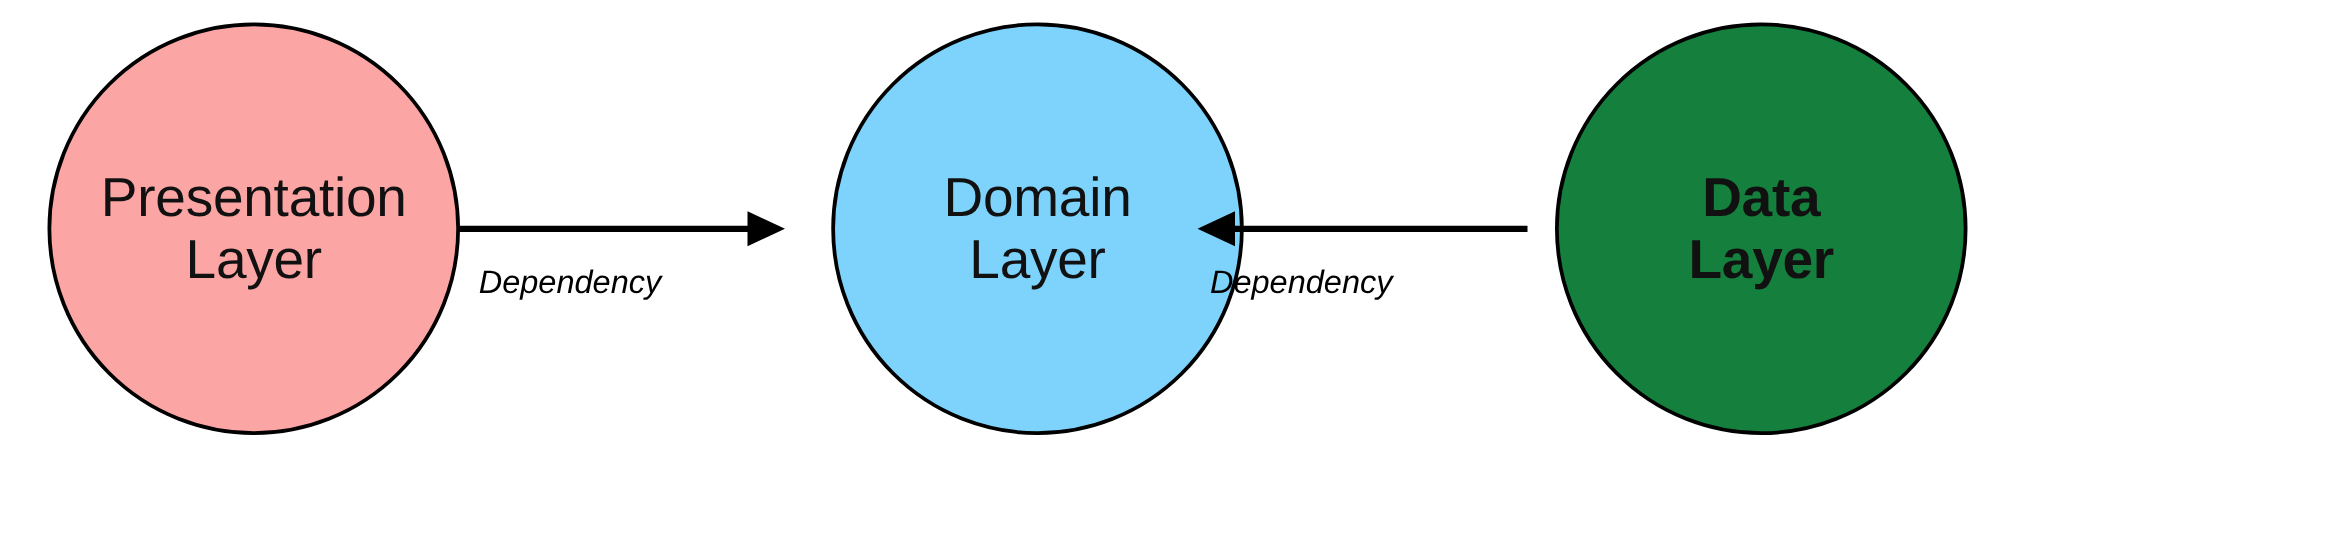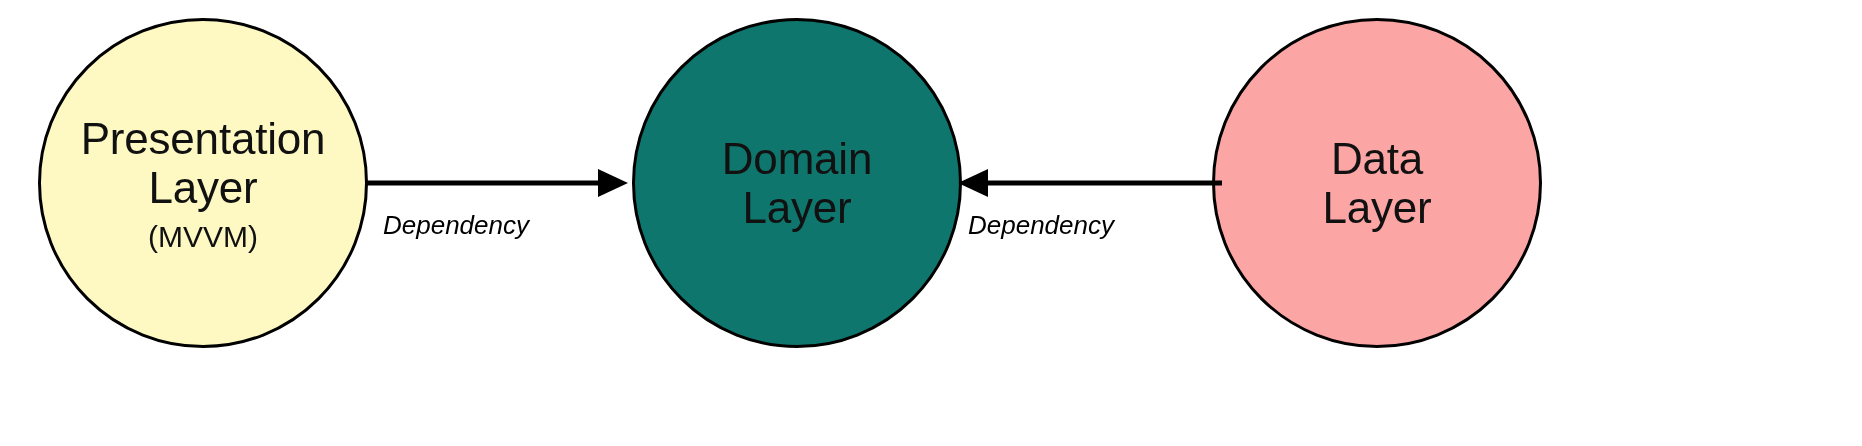--- a/index.html
+++ b/index.html
@@ -42,29 +42,30 @@
   .layer-node .node-subtitle {
     font-size: 30px;
     color: #111111;
     margin-top: 8px;
     line-height: 1.05;
     white-space: nowrap;
   }
 
   #node-presentation {
     left: 38px;  top: 18px;  width: 330px; height: 330px;
-    background: #fef9c3;
+    background: #fca5a5;
   }
   #node-domain {
-    left: 632px; top: 18px;  width: 330px; height: 330px;
-    background: #0f766e;
+    left: 665px; top: 18px;  width: 330px; height: 330px;
+    background: #7dd3fc;
   }
   #node-data {
-    left: 1212px; top: 18px; width: 330px; height: 330px;
-    background: #fca5a5;
+    left: 1244px; top: 18px; width: 330px; height: 330px;
+    background: #15803d;
+    font-weight: bold;
   }
   #node-data .node-subtitle { font-size: 27px; }
 
   
   .connector {
     position: absolute;
     top: 0;
     left: 0;
     width: 1862px;
     height: 446px;
@@ -84,21 +85,20 @@
   #edge-label-right { left: 968px;  top: 212px; }
 </style>
 </head>
 <body>
 
 <div id="diagram-canvas">
 
   <div class="layer-node" id="node-presentation">
     <div class="node-title">Presentation
 Layer</div>
-    <div class="node-subtitle">(MVVM)</div>
   </div>
 
   <div class="layer-node" id="node-domain">
     <div class="node-title">Domain
 Layer</div>
   </div>
 
   <div class="layer-node" id="node-data">
     <div class="node-title">Data
 Layer</div>

